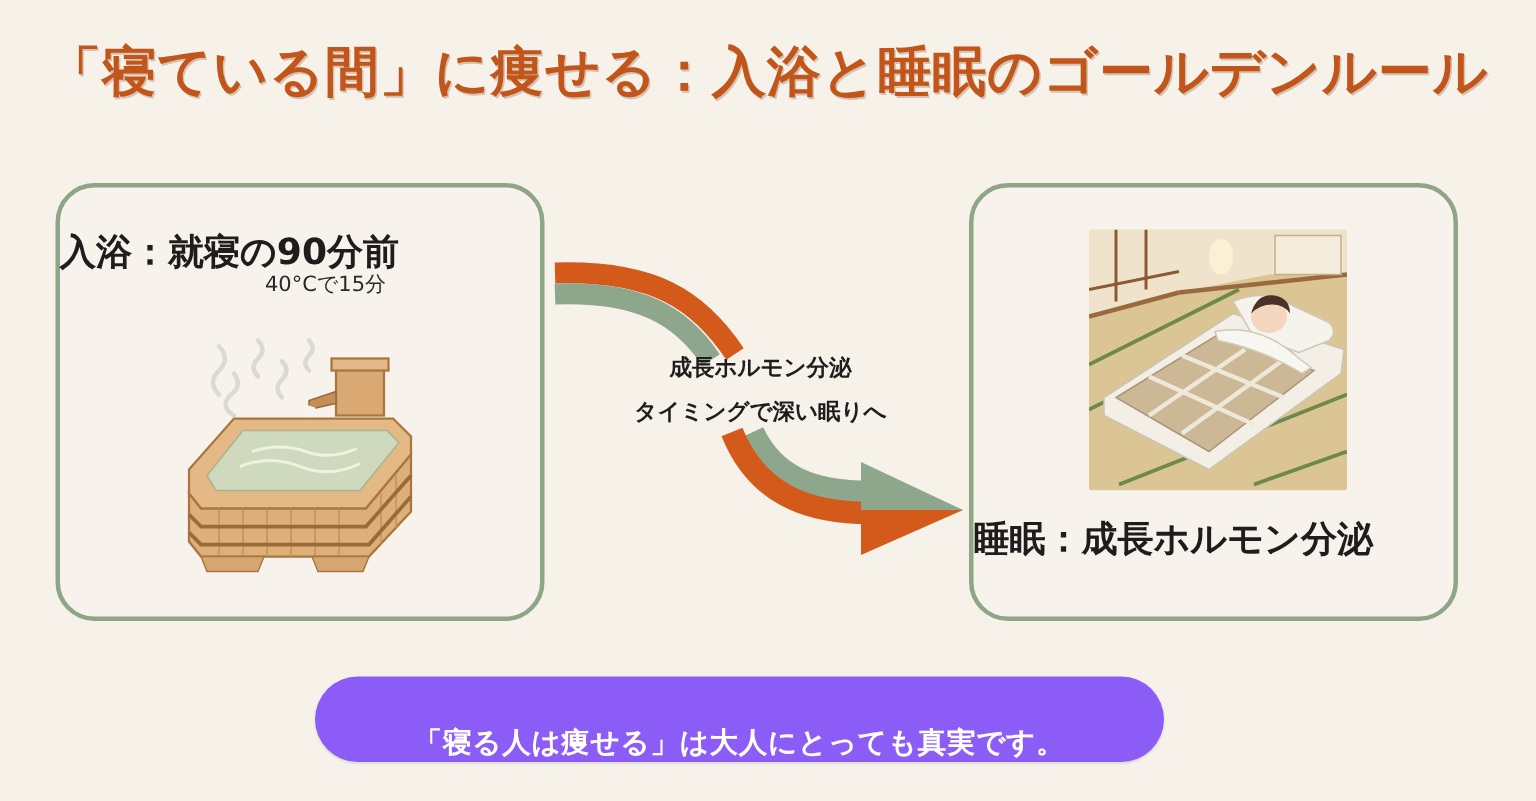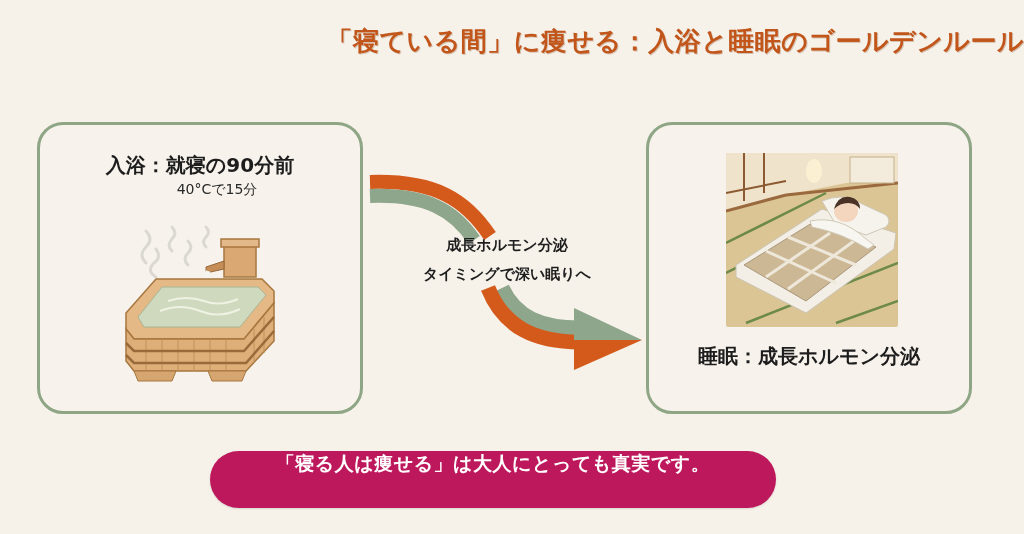--- a/index.html
+++ b/index.html
@@ -12,22 +12,22 @@
       background: #f6f2ea;
       position: relative;
       overflow: hidden;
       font-family: "DejaVu Sans", "Liberation Sans", sans-serif;
     }
     .title {
       position: absolute;
       left: 0;
       top: 24px;
       width: 1024px;
-      text-align: right;
-      font-size: 26px;
+      text-align: center;
+      font-size: 36px;
       font-weight: bold;
       color: #c2561a;
       letter-spacing: 0.5px;
       text-shadow: 1px 1px 0 rgba(120, 50, 10, 0.25);
     }
     .card {
       position: absolute;
       top: 122px;
       width: 326px;
       height: 292px;
@@ -35,22 +35,21 @@
       border-radius: 26px;
       background: #f7f3ec;
       box-sizing: border-box;
     }
     .card.left { left: 37px; }
     .card.right { left: 646px; }
     .card-heading {
       position: absolute;
       left: 0;
       width: 100%;
-      text-align: center;
-      font-size: 20px;
+      font-size: 24px;
       font-weight: bold;
       color: #1d1d1d;
     }
     .card-sub {
       position: absolute;
       left: 0;
       width: 100%;
       text-align: center;
       font-size: 14px;
       color: #2a2a2a;
@@ -98,24 +97,24 @@
     .arrow-text.l1 { top: 236px; }
     .arrow-text.l2 { top: 265px; }
 
     .pill {
       position: absolute;
       left: 210px;
       top: 451px;
       width: 566px;
       height: 57px;
       border-radius: 29px;
-      background: #be185d;
+      background: #8b5cf6;
       box-shadow: 0 1px 2px rgba(0,0,0,0.12);
       display: flex;
-      align-items: flex-start;
+      align-items: flex-end;
       justify-content: center;
     }
     .pill-text {
       color: #ffffff;
       font-size: 19px;
       font-weight: bold;
       letter-spacing: 0.5px;
     }
   </style>
 </head>

